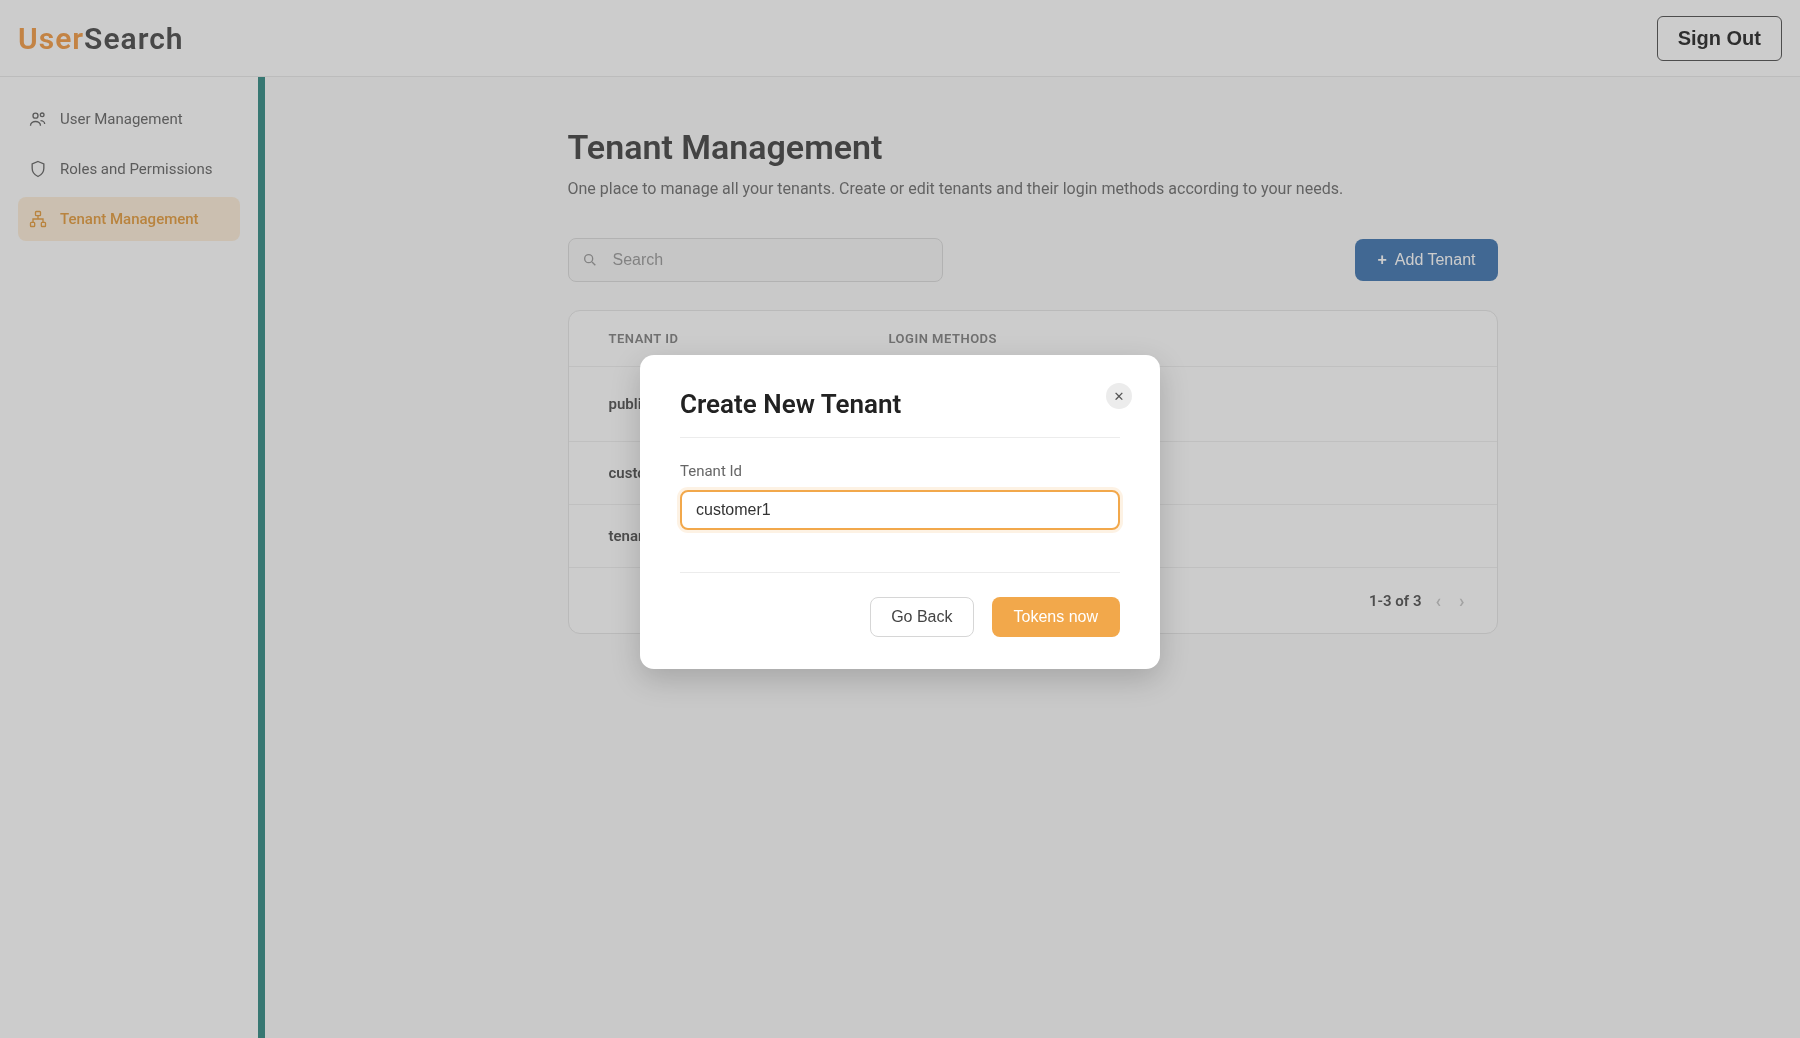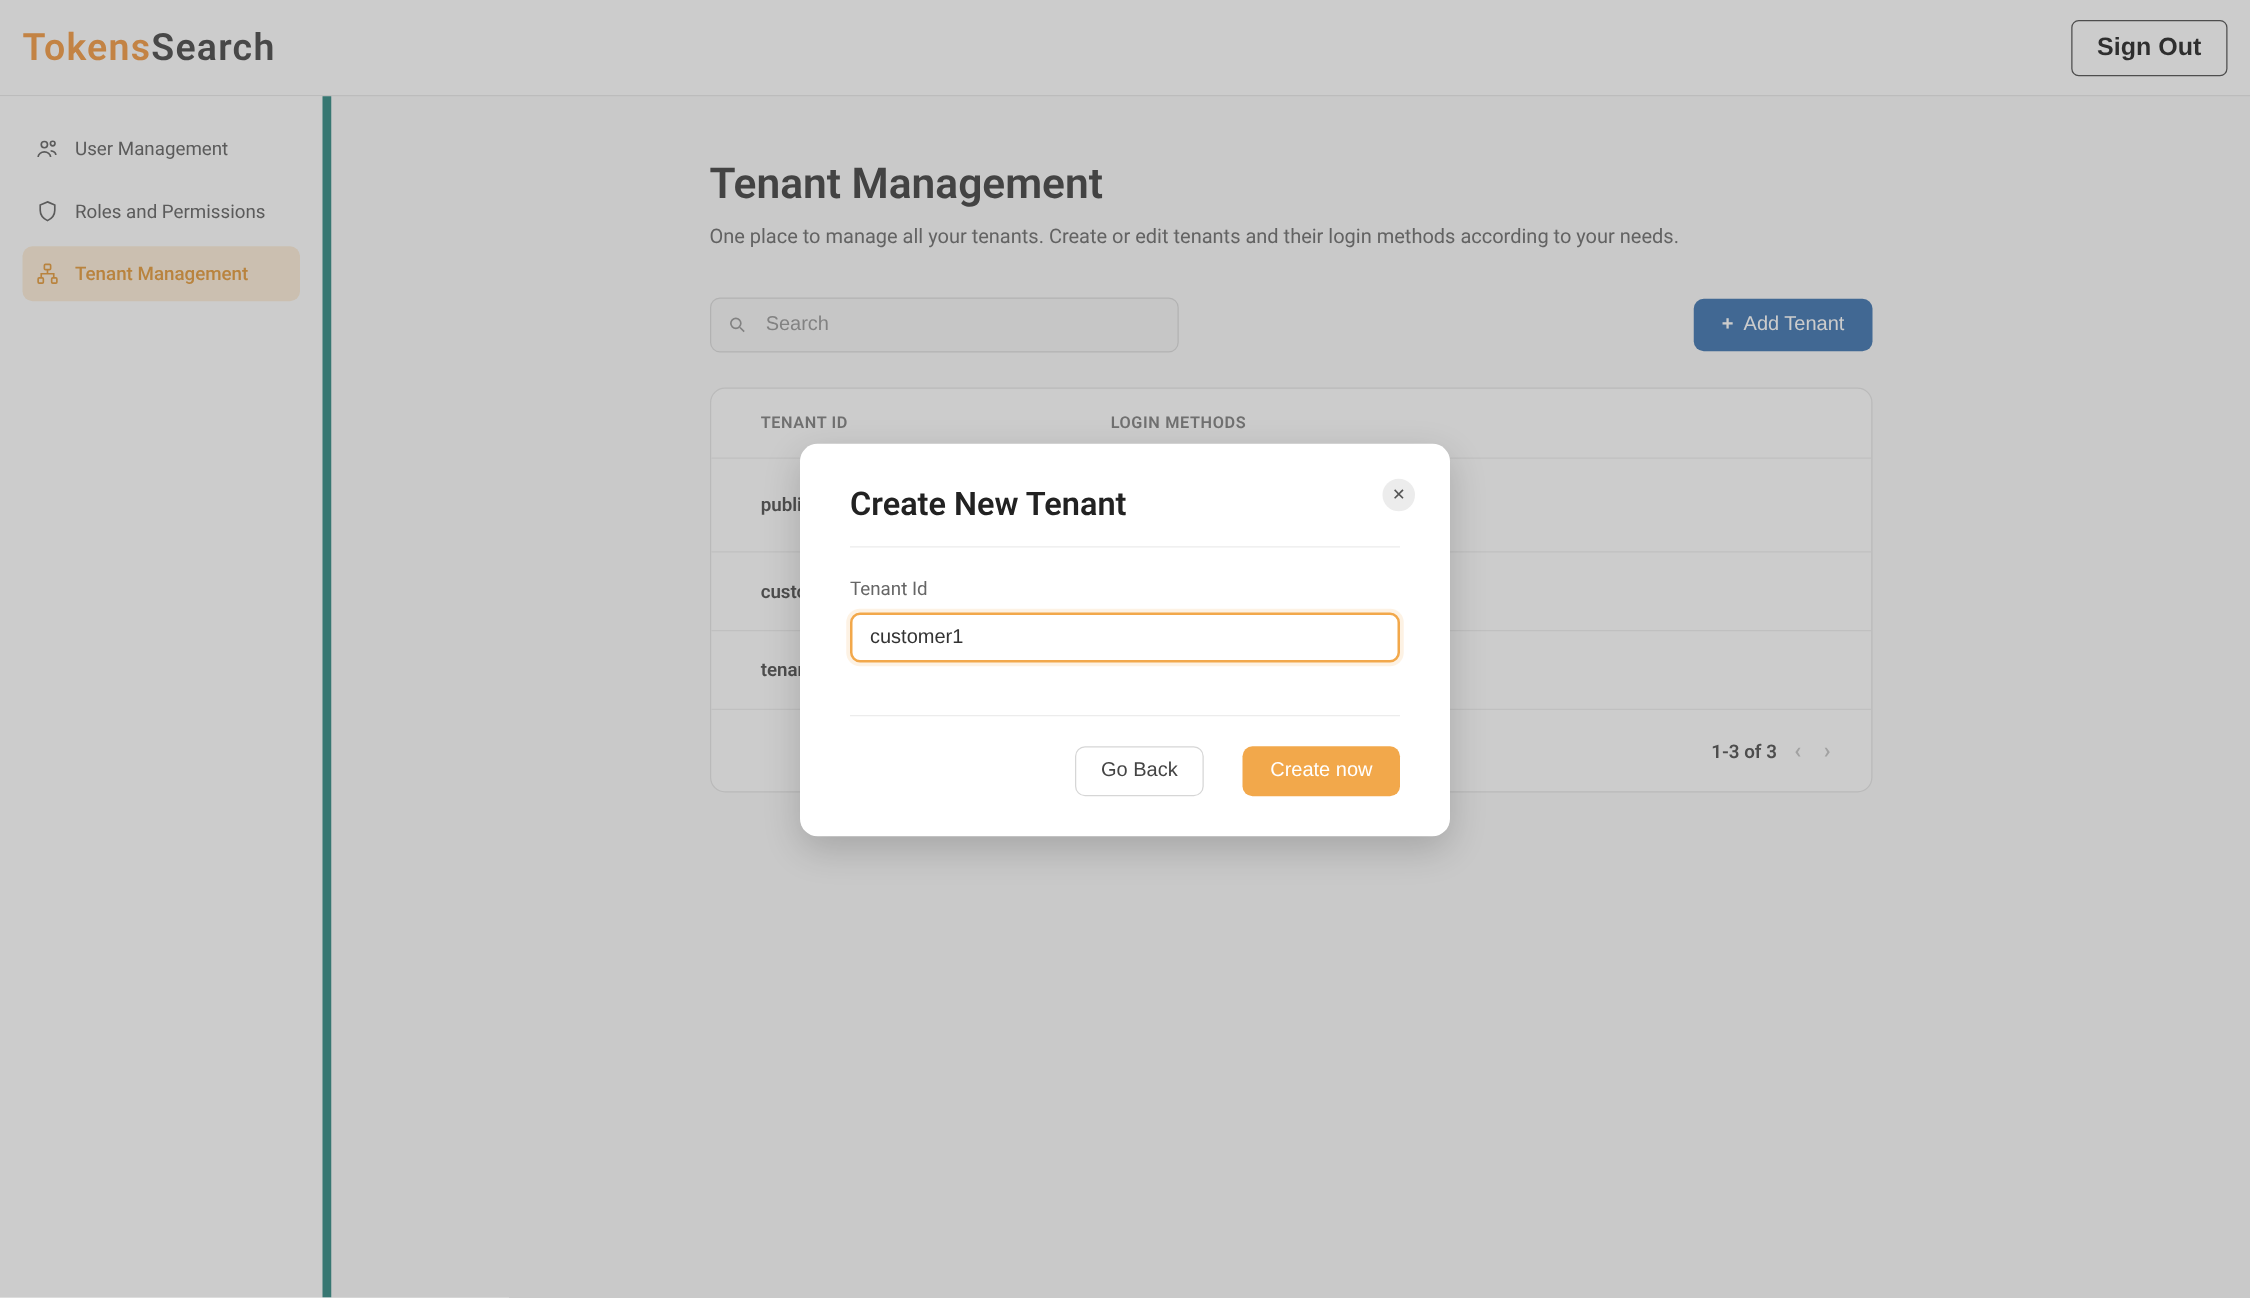--- a/index.html
+++ b/index.html
@@ -45,30 +45,30 @@
     .pager-btn { color: #bbb; cursor: pointer; font-size: 18px; padding: 2px 4px; user-select: none; }
 
     
     .overlay { position: absolute; inset: 0; background: rgba(120,120,120,.38); display: flex; align-items: flex-start; justify-content: center; padding-top: 355px; }
     .modal { width: 520px; background: #fff; border-radius: 14px; padding: 34px 40px 32px; box-shadow: 0 10px 30px rgba(0,0,0,.18); position: relative; }
     .modal h2 { font-size: 26px; font-weight: 600; color: #222; margin-bottom: 18px; }
     .modal .close { position: absolute; top: 28px; right: 28px; width: 26px; height: 26px; border-radius: 50%; background: #ececec; display: flex; align-items: center; justify-content: center; cursor: pointer; font-size: 13px; color: #555; }
     .modal hr { border: none; border-top: 1px solid #ececec; margin: 0 0 24px; }
     .field-label { font-size: 15px; color: #666; margin-bottom: 10px; display: block; }
     .field-input { width: 100%; height: 40px; border: 2px solid #f2a84b; border-radius: 8px; padding: 0 14px; font-size: 16px; color: #333; outline: none; box-shadow: 0 0 0 3px rgba(242,168,75,.15); }
-    .modal-actions { display: flex; justify-content: flex-end; gap: 31px; margin-top: 42px; border-top: 1px solid #ececec; padding-top: 24px; }
+    .modal-actions { display: flex; justify-content: flex-end; gap: 18px; margin-top: 42px; border-top: 1px solid #ececec; padding-top: 24px; }
     .btn-secondary { background: #fff; border: 1px solid #d6d6d6; color: #444; padding: 10px 20px; border-radius: 8px; font-size: 16px; font-weight: 500; cursor: pointer; }
     .btn-primary { background: #f2a84b; border: none; color: #fff; padding: 10px 22px; border-radius: 8px; font-size: 16px; font-weight: 500; cursor: pointer; }
   </style>
 </head>
 <body>
 
 <div class="topbar">
   <div class="logo">
-    <span class="s">Tokens</span><span class="rest">Search</span>
+    <span class="s">User</span><span class="rest">Search</span>
   </div>
   <button class="signout">Sign Out</button>
 </div>
 
 <div class="shell">
   <aside class="sidebar">
     <div class="nav-item">
       <svg class="nav-icon" viewBox="0 0 24 24">
           <circle cx="9" cy="8" r="3"></circle>
           <path d="M3 20c0-3 3-5 6-5s6 2 6 5"></path>
@@ -146,16 +146,16 @@
   <div class="modal">
     <div class="close">
       <span>✕</span>
     </div>
     <h2>Create New Tenant</h2>
     <hr>
     <label class="field-label">Tenant Id</label>
     <input class="field-input" type="text" value="customer1" style="">
     <div class="modal-actions">
       <button class="btn-secondary">Go Back</button>
-      <button class="btn-primary">Create now</button>
+      <button class="btn-primary">Tokens now</button>
     </div>
   </div>
 </div>
 
 </body></html>

